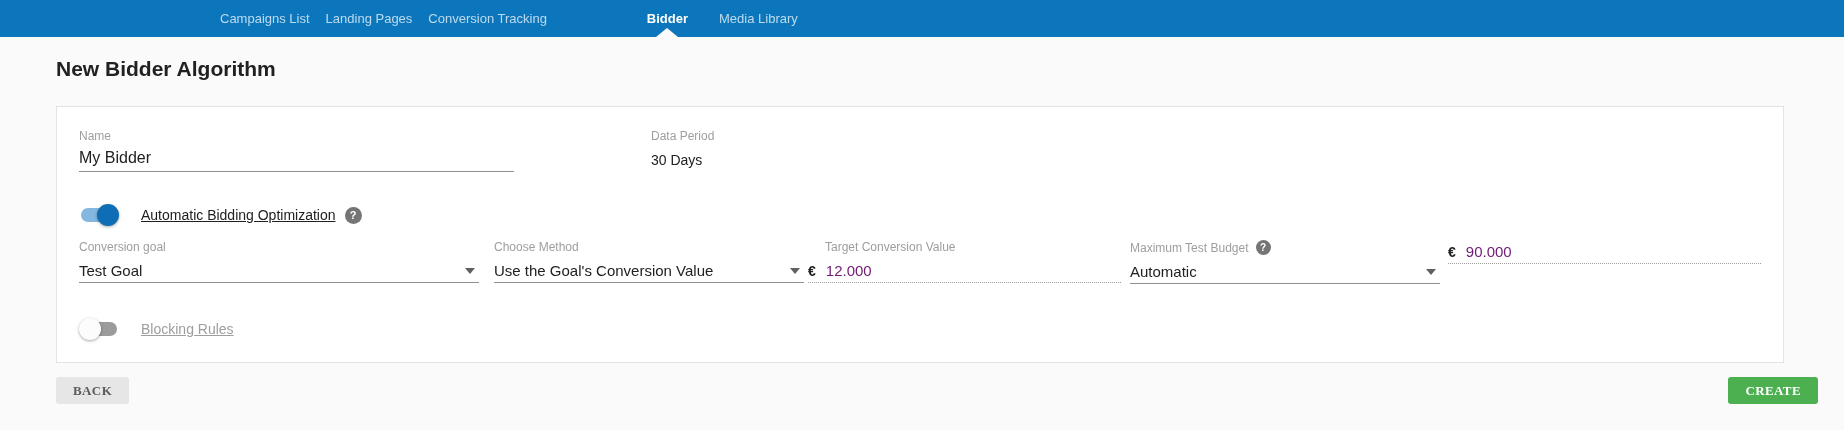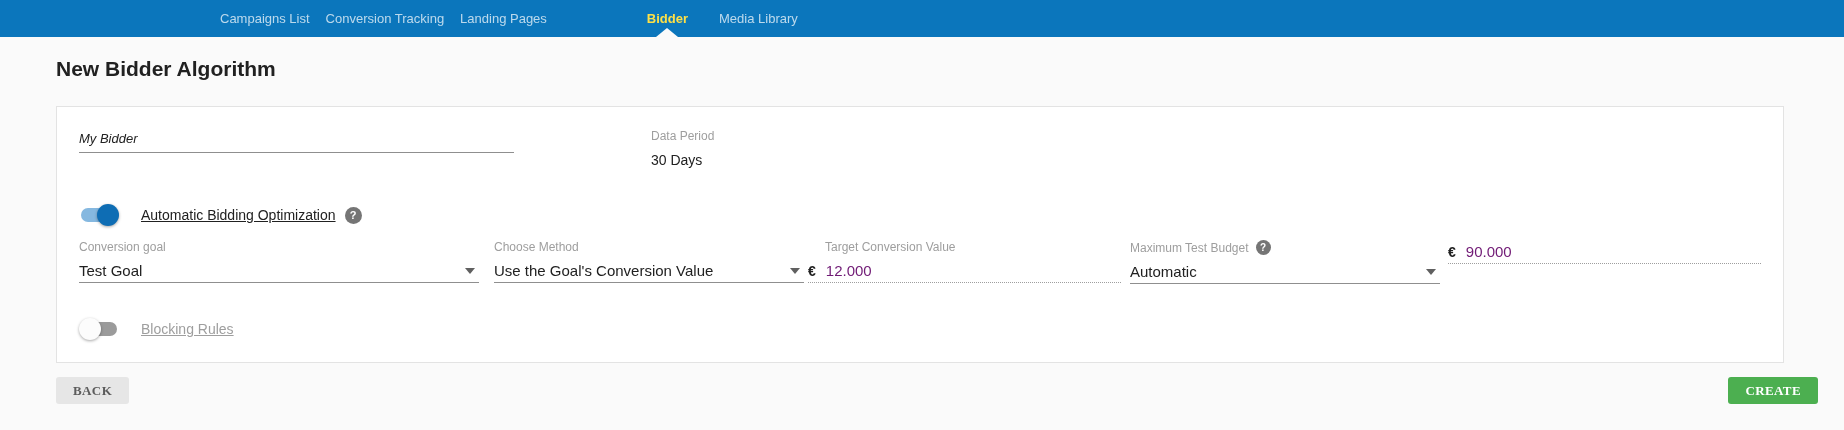--- a/index.html
+++ b/index.html
@@ -20,21 +20,21 @@
   .tabs { display: flex; align-items: stretch; padding-left: 212px; }
   .tab {
     display: flex; align-items: center;
     padding: 2px 8px;
     font-size: 13px;
     color: rgba(255,255,255,0.72);
     cursor: pointer;
     position: relative;
     white-space: nowrap;
   }
-  .tab.active { color: #fde047; font-weight: 700; margin: 0 15px 0 84px; }
+  .tab.active { color: #ffffff; font-weight: 700; margin: 0 15px 0 84px; }
   .tab .caret {
     position: absolute; bottom: 0; left: 50%;
     transform: translateX(-50%);
     width: 0; height: 0;
     border-left: 11px solid transparent;
     border-right: 11px solid transparent;
     border-bottom: 9px solid #fafafa;
   }
 
   
@@ -73,22 +73,22 @@
 
   
   .row1 { display: flex; }
   .name-field { width: 435px; }
   .name-input {
     width: 100%;
     border: none; outline: none;
     border-bottom: 1px solid #8f8f8f;
     background: transparent;
     font-family: "Liberation Sans", sans-serif;
-    font-size: 13px; color: #212121;
-    height: 24px; padding: 0 0 4px 0; font-style: italic;
+    font-size: 16px; color: #212121;
+    height: 24px; padding: 0 0 4px 0;
   }
   .data-period { margin-left: 137px; }
   .data-period .value-row { font-size: 14px; }
 
   
   .switch-row { display: flex; align-items: center; margin-top: 32px; height: 22px; }
   .switch { position: relative; width: 40px; height: 22px; cursor: pointer; flex: 0 0 auto; }
   .switch .track { position: absolute; top: 4px; left: 2px; width: 36px; height: 14px; border-radius: 7px; }
   .switch .thumb { position: absolute; top: 0; width: 22px; height: 22px; border-radius: 50%; box-shadow: 0 1px 3px rgba(0,0,0,0.35); }
   .switch.on .track  { background: #85b8e0; }
@@ -140,36 +140,37 @@
   }
   .btn-back { background: #e6e6e6; color: #5c5c5c; }
   .btn-create { background: #4caf50; color: #ffffff; }
 </style>
 </head>
 <body>
 
 <div class="navbar">
   <div class="tabs">
     <div class="tab">Campaigns List</div>
+    <div class="tab">Landing Pages</div>
     <div class="tab">Conversion Tracking</div>
-    <div class="tab">Landing Pages</div>
     <div class="tab active">
       <span>Bidder</span>
       <span class="caret"></span>
     </div>
     <div class="tab">Media Library</div>
   </div>
 </div>
 
 <h1 class="page-title">New Bidder Algorithm</h1>
 
 <div class="card">
 
   <div class="row1">
     <div class="name-field">
+      <div class="field-label">Name</div>
       <input class="name-input" type="text" value="My Bidder" style="">
     </div>
     <div class="data-period">
       <div class="field-label">Data Period</div>
       <div class="value-row">30 Days</div>
     </div>
   </div>
 
   <div class="switch-row">
     <div class="switch on">

